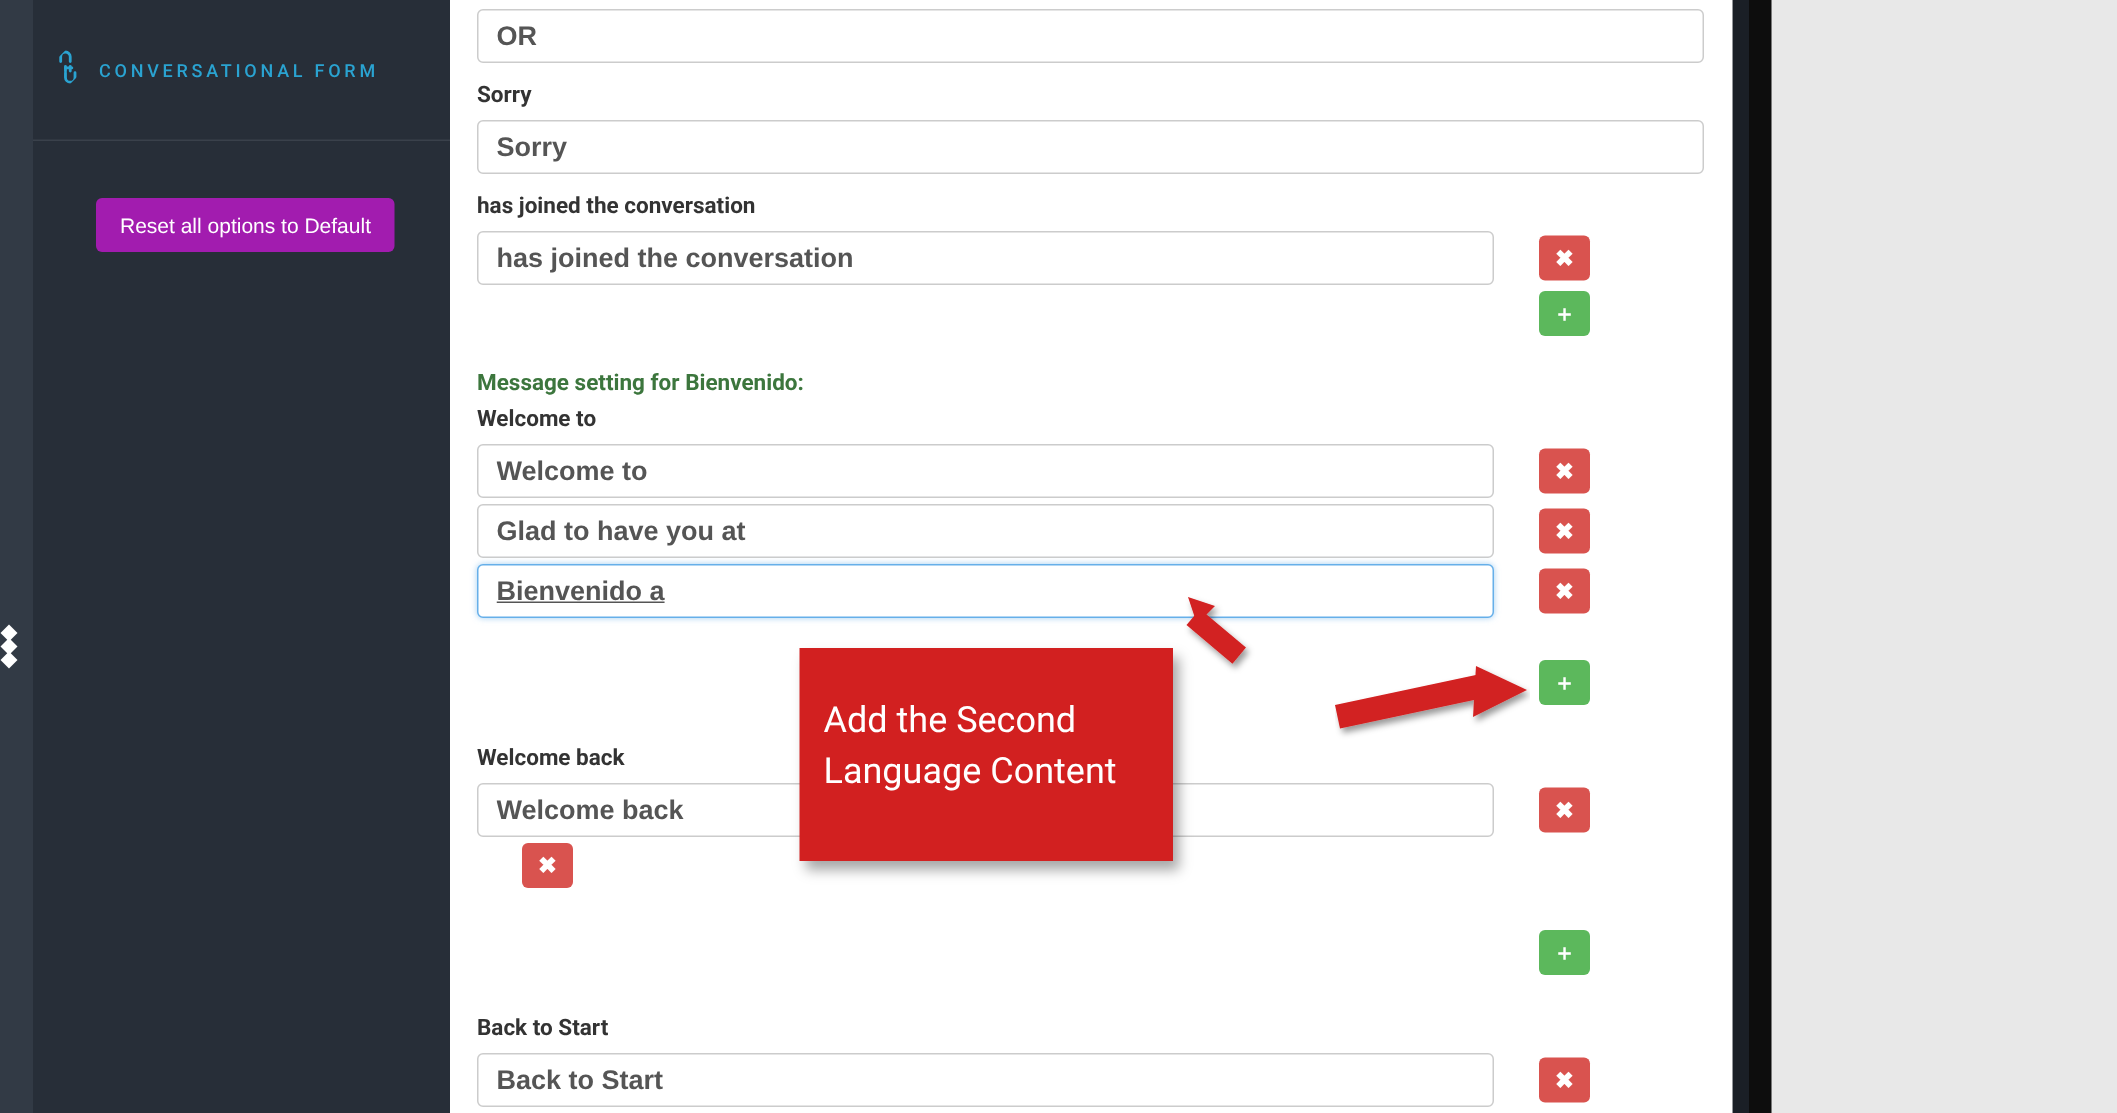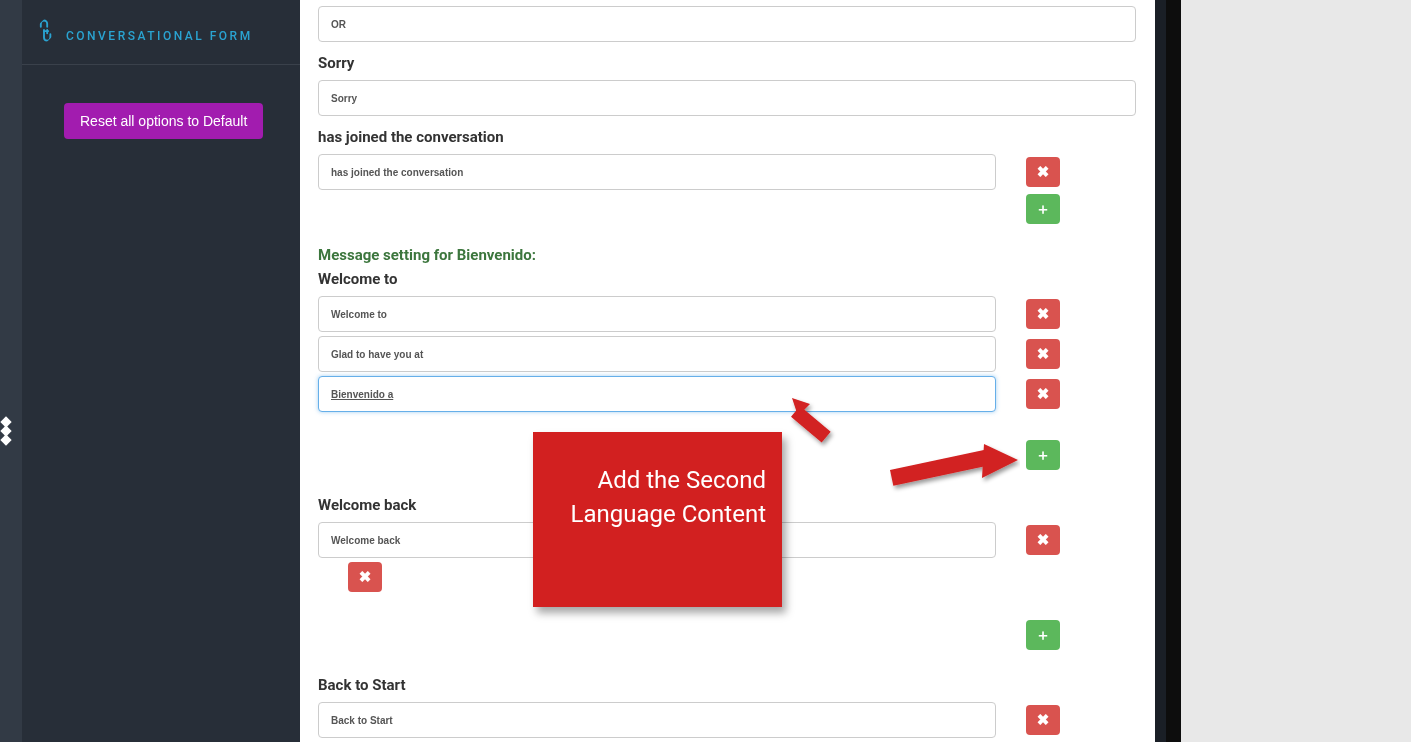--- a/index.html
+++ b/index.html
@@ -60,23 +60,23 @@
   .sidebar {
     position: absolute;
     left: 22px;
     top: 0;
     width: 278px;
     height: 742px;
     background: #272e38;
   }
   .sidebar-header {
     display: flex;
-    align-items: flex-end;
+    align-items: center;
     gap: 10px;
-    padding: 21px 16px;
+    padding: 35px 16px;
     border-bottom: 1px solid #3a414b;
   }
   .plug-icon {
     color: #2aa3d1;
     font-size: 18px;
     transform: rotate(-45deg);
     display:inline-block;
   }
   .sidebar-title {
     color: #2aa3d1;
@@ -122,21 +122,21 @@
     display: flex;
     align-items: center;
     margin-bottom: 4px;
   }
   .text-input {
     width: 100%;
     height: 36px;
     border: 1px solid #ccc;
     border-radius: 4px;
     padding: 0 12px;
-    font-size: 10px;
+    font-size: 18px;
     font-weight: 600;
     color: #555;
     background: #fff;
   } 
   .input-fullrow .text-input { width: 818px; }
   .sq-btn {
     width: 34px;
     height: 30px;
     border-radius: 4px;
     border: none;
@@ -160,25 +160,25 @@
     display: flex;
     justify-content: flex-start;
     margin: 16px 0 0 708px;
   }
   
   .callout {
     position: absolute;
     left: 533px;
     top: 432px;
     width: 249px;
-    height: 175px;
+    height: 142px;
     background: #d22020;
     color: #fff;
     font-size: 24px;
-    text-align: right;
+    text-align: left;
     padding: 32px 16px;
     line-height: 1.4;
     box-shadow: 4px 6px 8px rgba(0,0,0,.35);
     z-index: 50;
   }
   
   .arrow1, .arrow2 { position:absolute; z-index:55; }
   .extra-black-strip{
     position:absolute;
     left:1166px; top:0; width:15px; height:742px;

